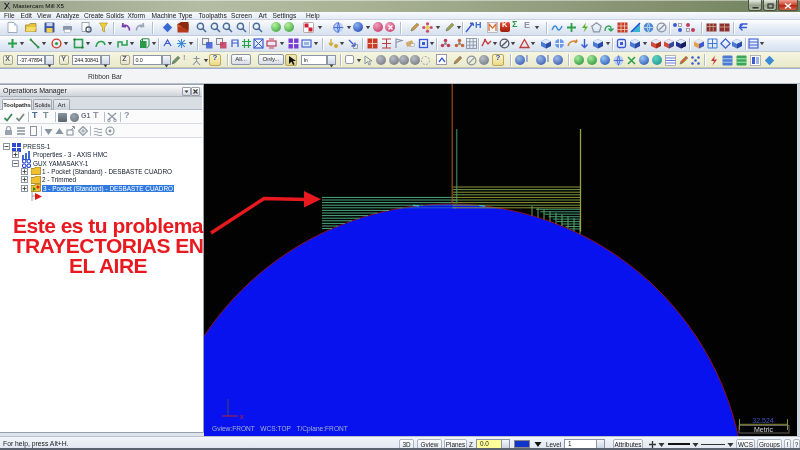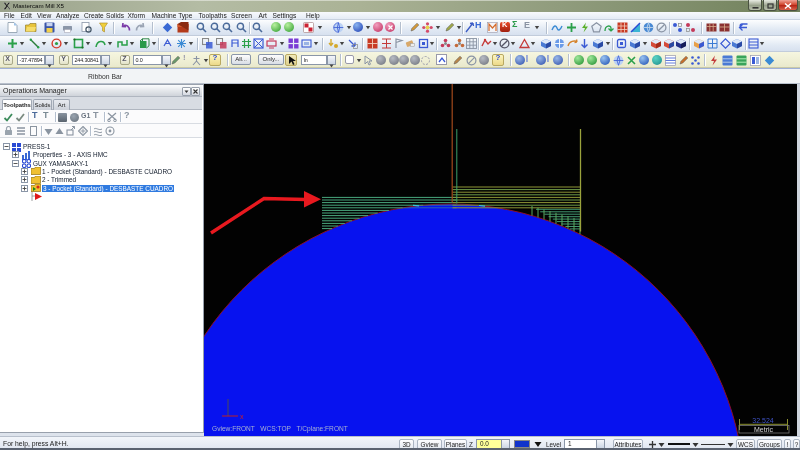--- a/index.html
+++ b/index.html
@@ -826,20 +826,21 @@
         </div>
         <div class="trow" style="top:55.300000000000004px;">
           <span class="ticon" style="left:31px;">
             <svg width="12" height="10">
               <path d="M1 0 L1 9 M1 4 L4 4" stroke="#888" stroke-width="0.8" fill="none"></path>
               <path d="M4 1 L11 4.5 L4 8 Z" fill="#e01818"></path>
             </svg>
           </span>
         </div>
       </div>
+      <div class="redtext">Este es tu problema<br>TRAYECTORIAS EN<br>EL AIRE</div>
     </div>
 <svg class="vp" width="593" height="352" viewBox="0 0 593 352">
       <rect x="0" y="0" width="593" height="352" fill="#020202"></rect>
       <circle cx="246.0" cy="415.0" r="295.0" fill="#0712ef" stroke="#8a1028" stroke-width="1"></circle>
       <line x1="118" y1="113.4" x2="252.5" y2="113.4" stroke="#49a87e" stroke-width="1"></line>
       <line x1="118" y1="116.0" x2="252.5" y2="116.0" stroke="#49a87e" stroke-width="1"></line>
       <line x1="118" y1="118.6" x2="252.5" y2="118.6" stroke="#49a87e" stroke-width="1"></line>
       <line x1="118" y1="121.2" x2="219.4" y2="121.2" stroke="#49a87e" stroke-width="1"></line>
       <line x1="219.4" y1="121.2" x2="252.5" y2="121.2" stroke="#49a87e" stroke-width="1" stroke-opacity="0.55"></line>
       <line x1="118" y1="123.8" x2="198.8" y2="123.8" stroke="#49a87e" stroke-width="1"></line>

